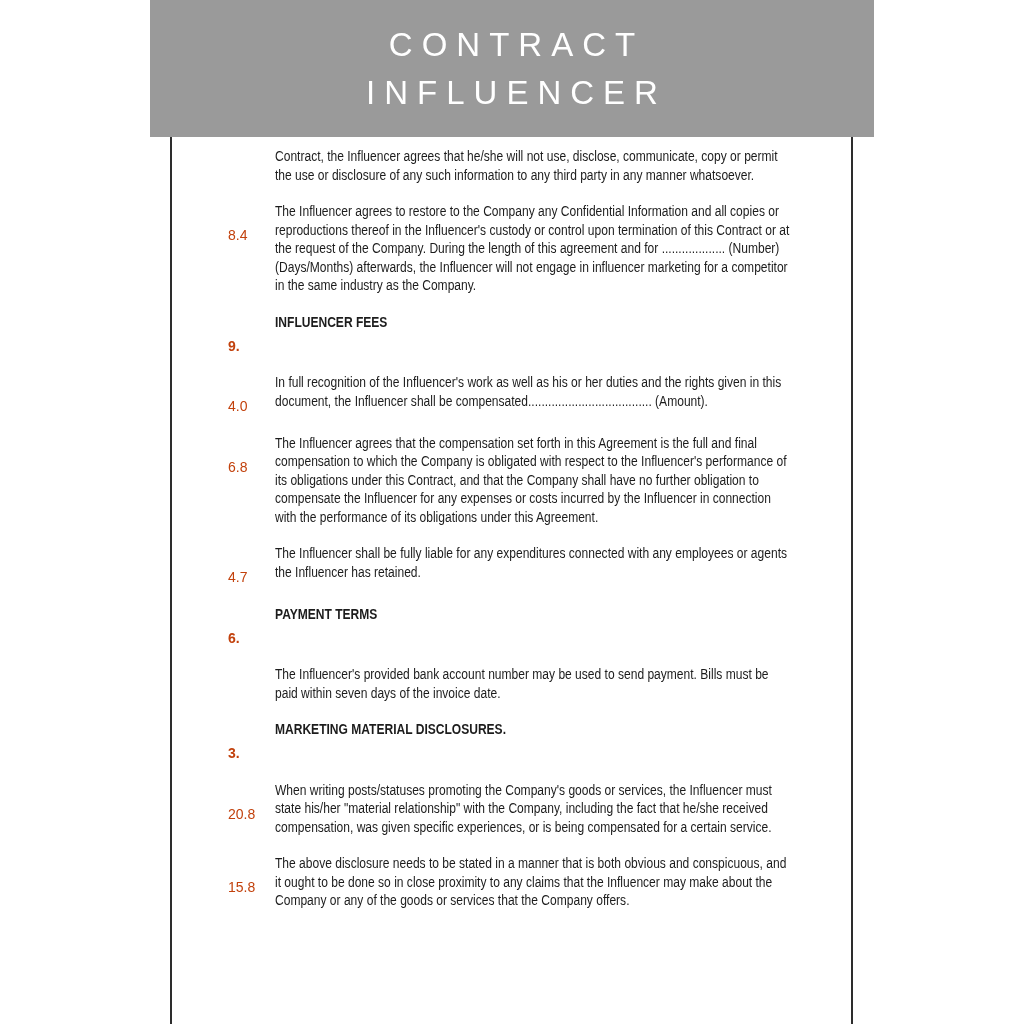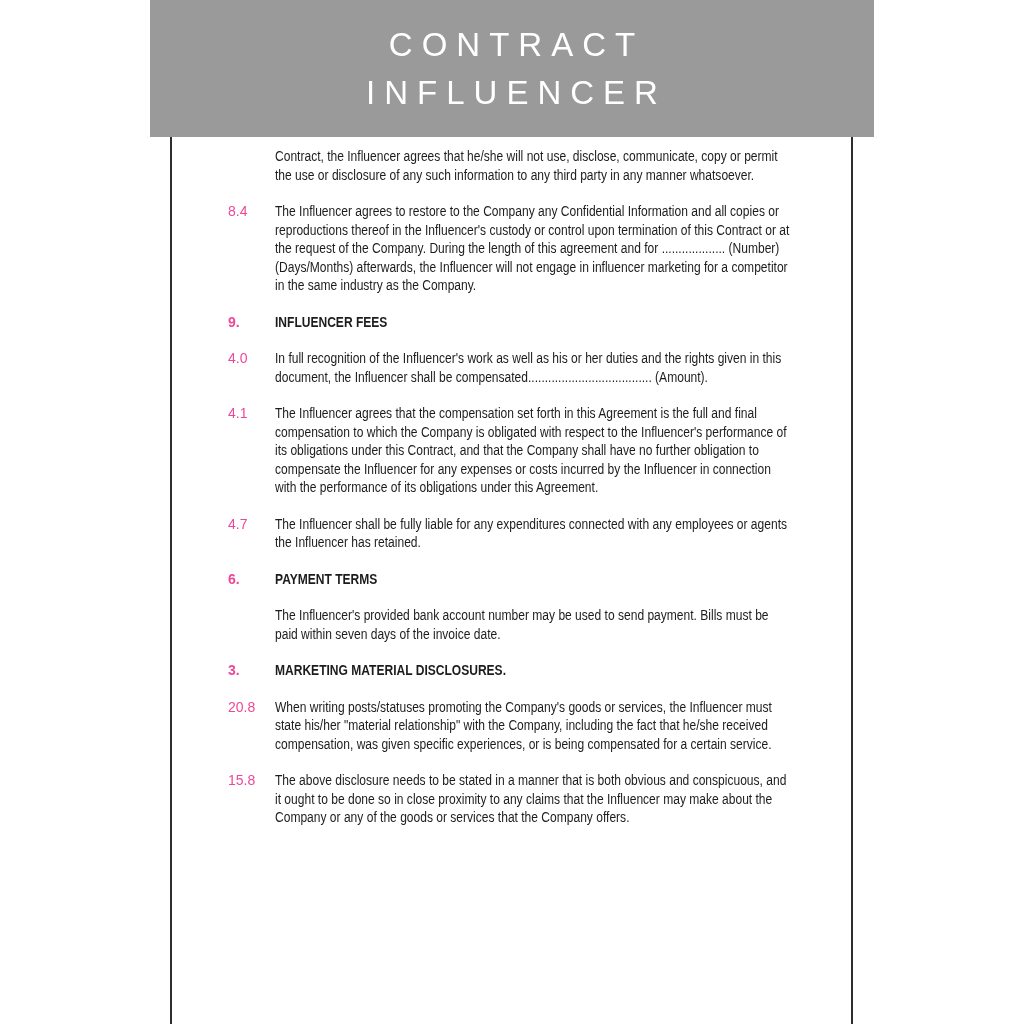--- a/index.html
+++ b/index.html
@@ -61,21 +61,22 @@
     display: flex;
     align-items: flex-start;
     margin-bottom: 18px;
     color: #1c1c1c;
     font-size: 14px;
     line-height: 18.5px;
   }
   .item .num {
     flex: 0 0 47px;
     width: 47px;
-    color: #ec4899;
+    color: #c2410c;
+    margin-top: 24px;
   }
   .item .txt {
     flex: 0 0 600px;
     width: 600px;
     transform: scaleX(0.86);
     transform-origin: 0 0;
     letter-spacing: 0px;
   }
   .item.heading .num,
   .item.heading .txt {
@@ -108,21 +109,21 @@
     <span class="num">9.</span>
     <div class="txt">INFLUENCER FEES</div>
   </div>
 
   <div class="item">
     <span class="num">4.0</span>
     <div class="txt">In full recognition of the Influencer's work as well as his or her duties and the rights given in this document, the Influencer shall be compensated..................................... (Amount).</div>
   </div>
 
   <div class="item">
-    <span class="num">4.1</span>
+    <span class="num">6.8</span>
     <div class="txt">The Influencer agrees that the compensation set forth in this Agreement is the full and final compensation to which the Company is obligated with respect to the Influencer's performance of its obligations under this Contract, and that the Company shall have no further obligation to compensate the Influencer for any expenses or costs incurred by the Influencer in connection with the performance of its obligations under this Agreement.</div>
   </div>
 
   <div class="item">
     <span class="num">4.7</span>
     <div class="txt">The Influencer shall be fully liable for any expenditures connected with any employees or agents the Influencer has retained.</div>
   </div>
 
   <div class="item heading">
     <span class="num">6.</span>

